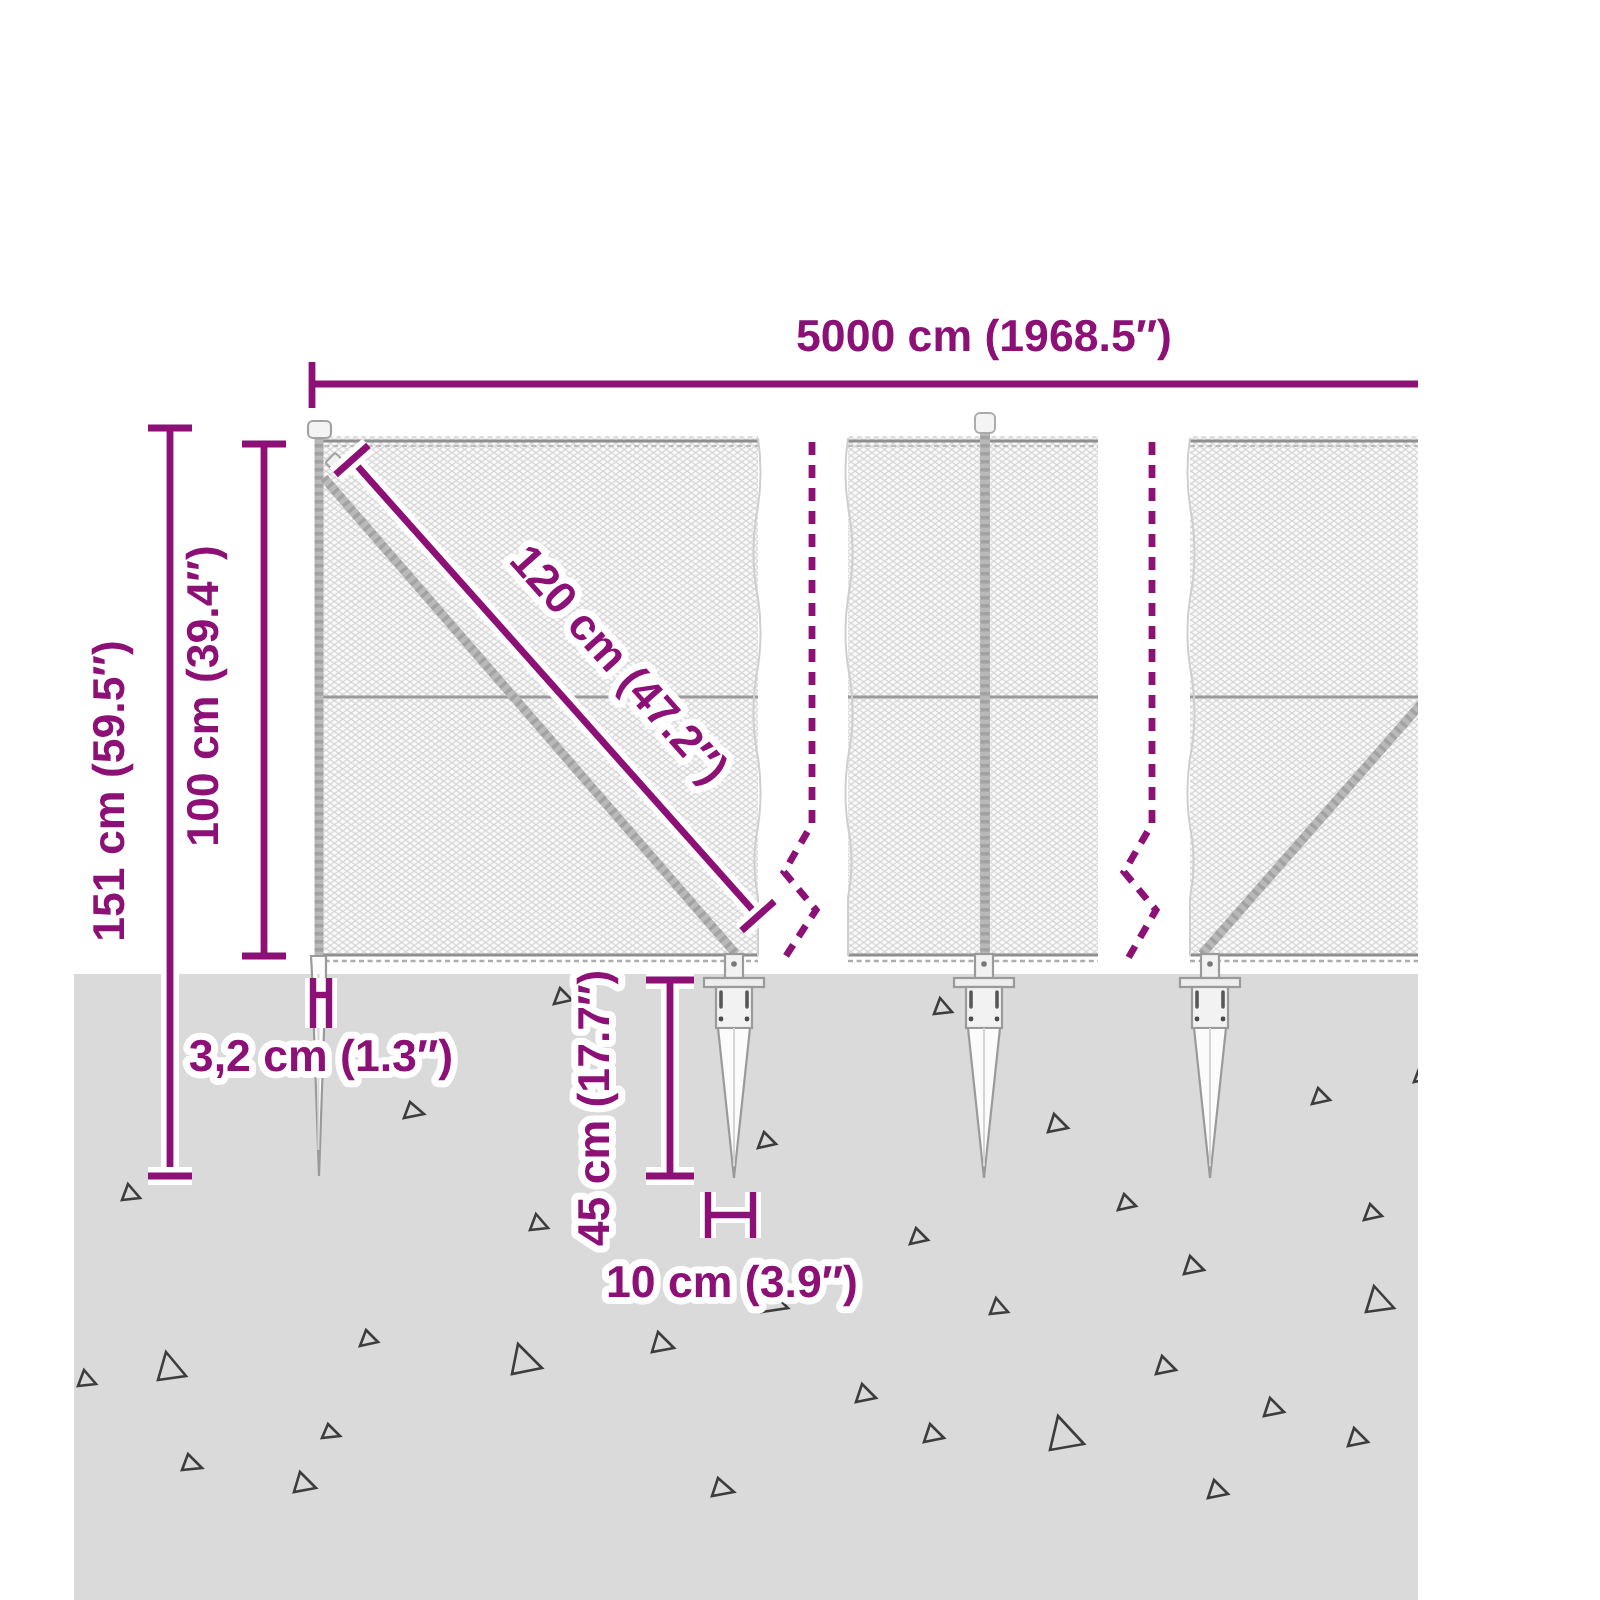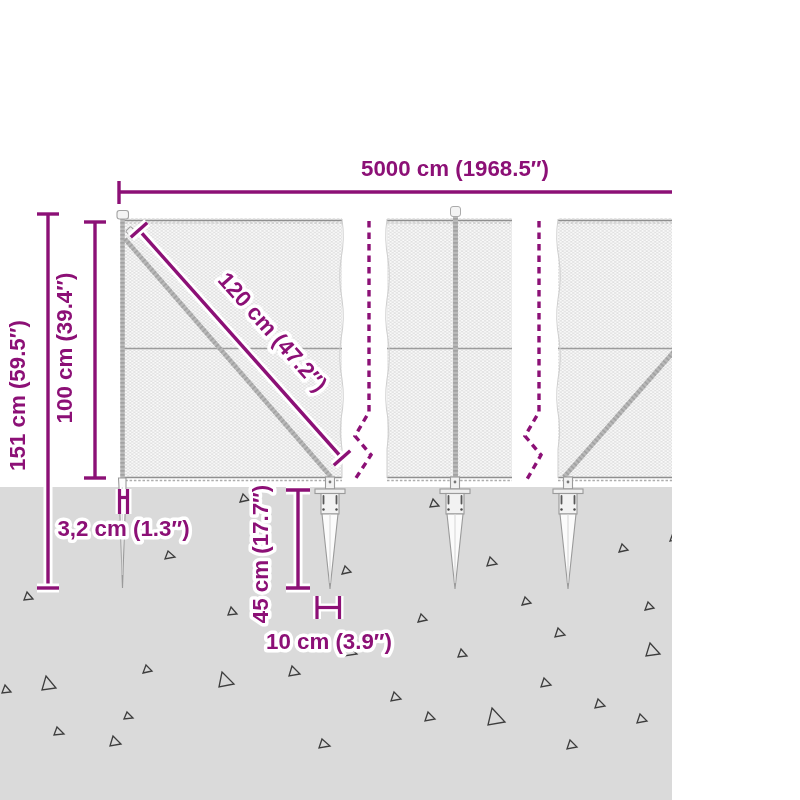--- a/index.html
+++ b/index.html
@@ -1,16 +1,16 @@
 <!DOCTYPE html>
 <html><head>
 <meta charset="utf-8">
 <style>
   html,body{margin:0;padding:0;background:#fff;}
-  .wrap{width:672px;height:800px;position:relative;overflow:hidden;}
+  .wrap{width:672px;height:800px;position:relative;overflow:hidden;margin-left:37px;}
   text{font-family:"Liberation Sans",sans-serif;font-weight:bold;fill:#8C1076;
        paint-order:stroke;stroke:#fff;stroke-width:7px;stroke-linejoin:round;}
 </style>
 </head>
 <body>
 <div class="wrap">
 <svg width="800" height="800" viewBox="0 0 800 800" xmlns="http://www.w3.org/2000/svg">
 <defs>
   <pattern id="mesh" width="4.2" height="3.1" patternUnits="userSpaceOnUse">
     <rect width="4.2" height="3.1" fill="#fafafa"></rect>

